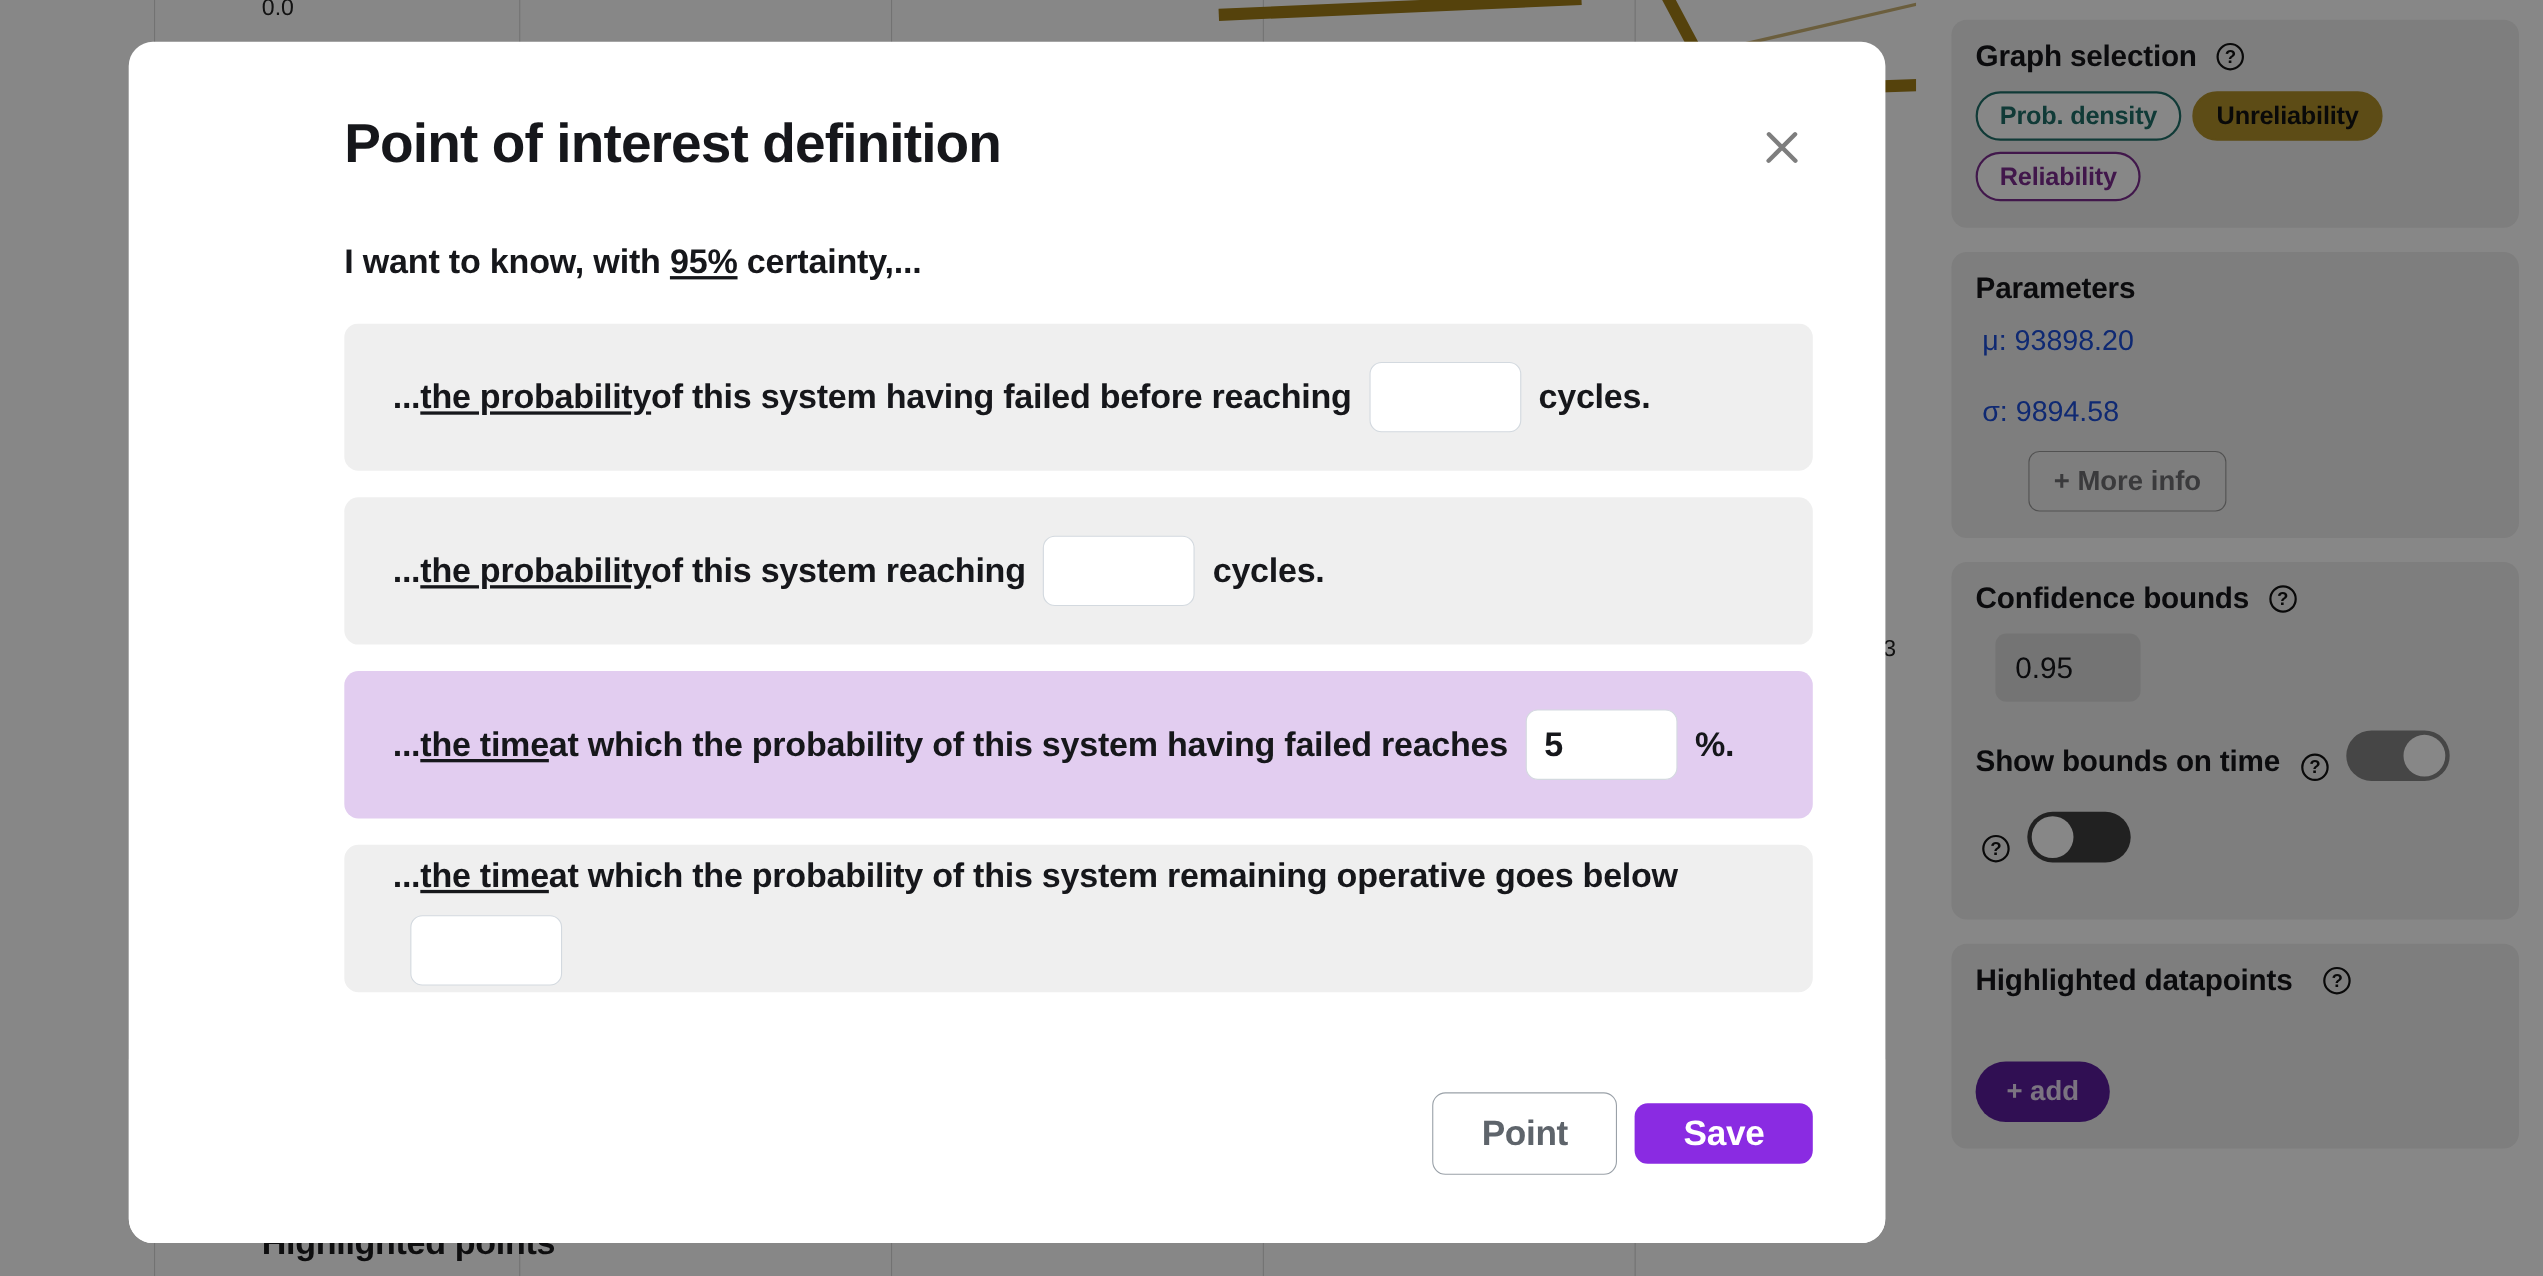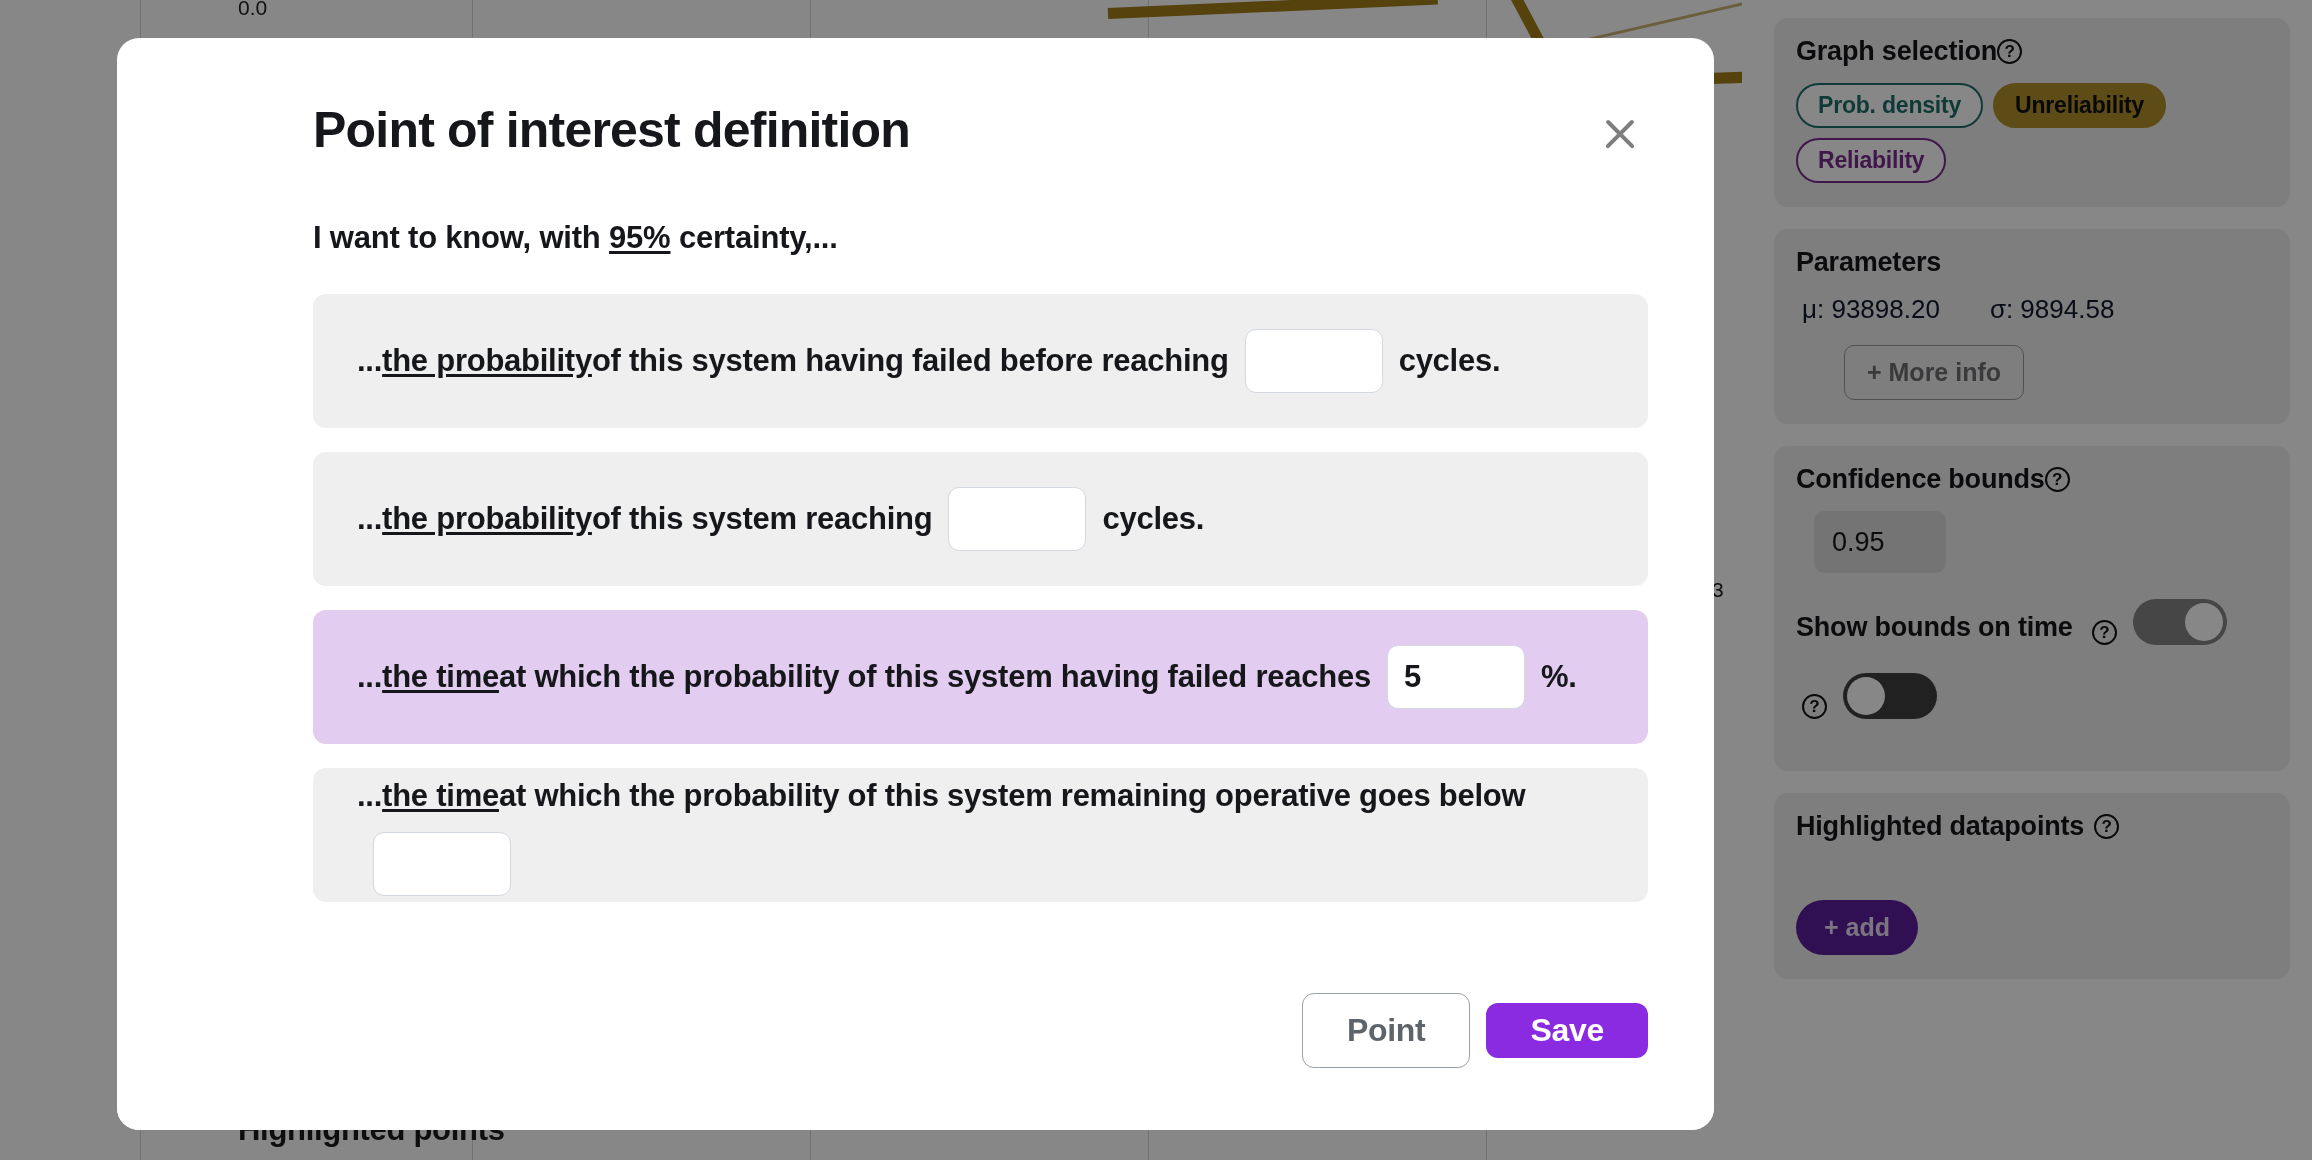--- a/index.html
+++ b/index.html
@@ -91,21 +91,21 @@
     padding: 18px 22px 24px 22px;
     margin-bottom: 22px;
   }
 
   .panel-title {
     font-size: 27px;
     font-weight: bold;
     color: #15161a;
     display: flex;
     align-items: center;
-    gap: 0;
+    gap: 18px;
     margin-bottom: 16px;
     letter-spacing: -0.2px;
   }
 
   .help-icon {
     width: 25px;
     height: 25px;
     border: 2.2px solid #111;
     border-radius: 50%;
     display: inline-flex;
@@ -126,25 +126,26 @@
     font-size: 23px;
     font-weight: bold;
     border: 2px solid transparent;
     white-space: nowrap;
     cursor: pointer;
     letter-spacing: -0.2px;
   }
 
   .params-line {
     display: flex;
-    gap: 50px;
+    gap: 34px;
     font-size: 26px;
-    color: #0f172a;
+    color: #1d4ed8;
     padding-left: 6px;
     margin-bottom: 20px;
+    flex-direction: column;
   }
 
   .more-info-btn {
     background: transparent;
     border: 1.6px solid #9a9a9a;
     border-radius: 10px;
     color: #6f6f72;
     font-size: 25px;
     font-weight: bold;
     padding: 12px 22px;

